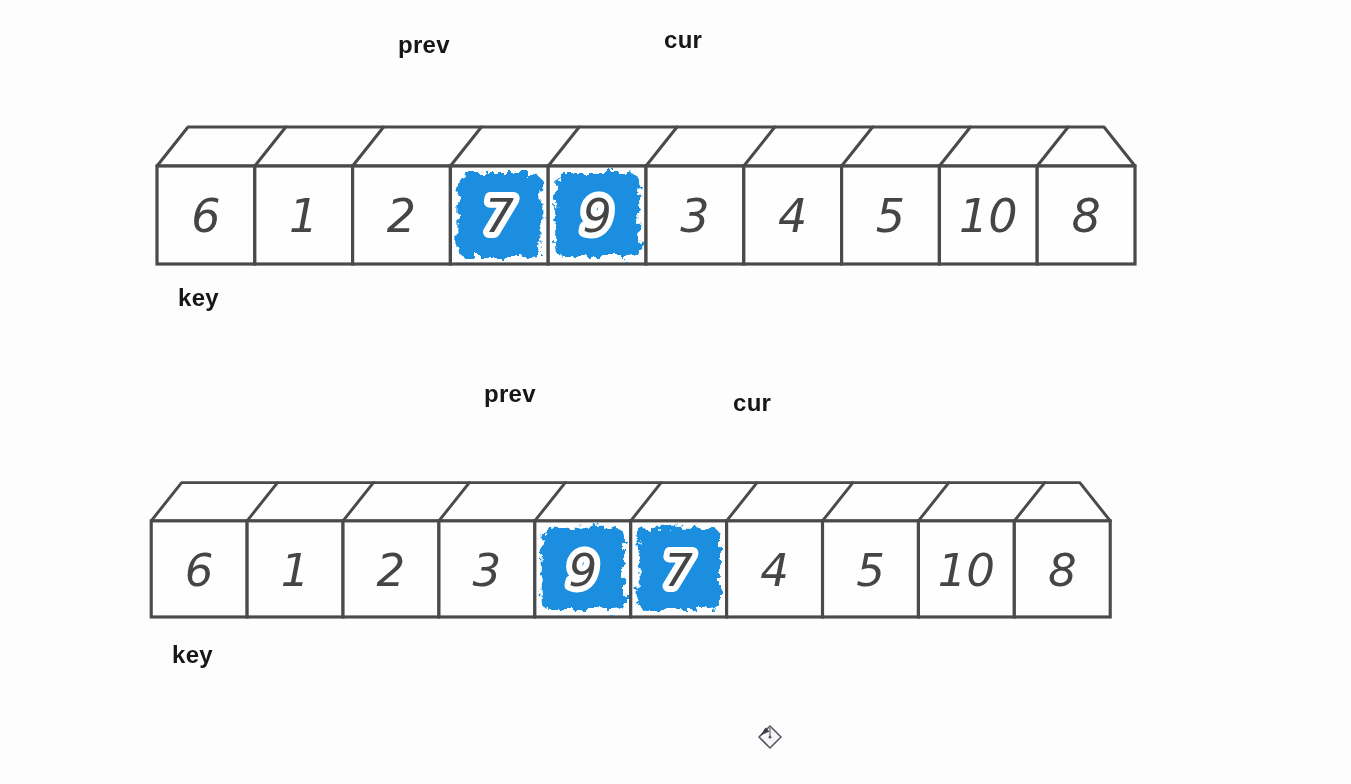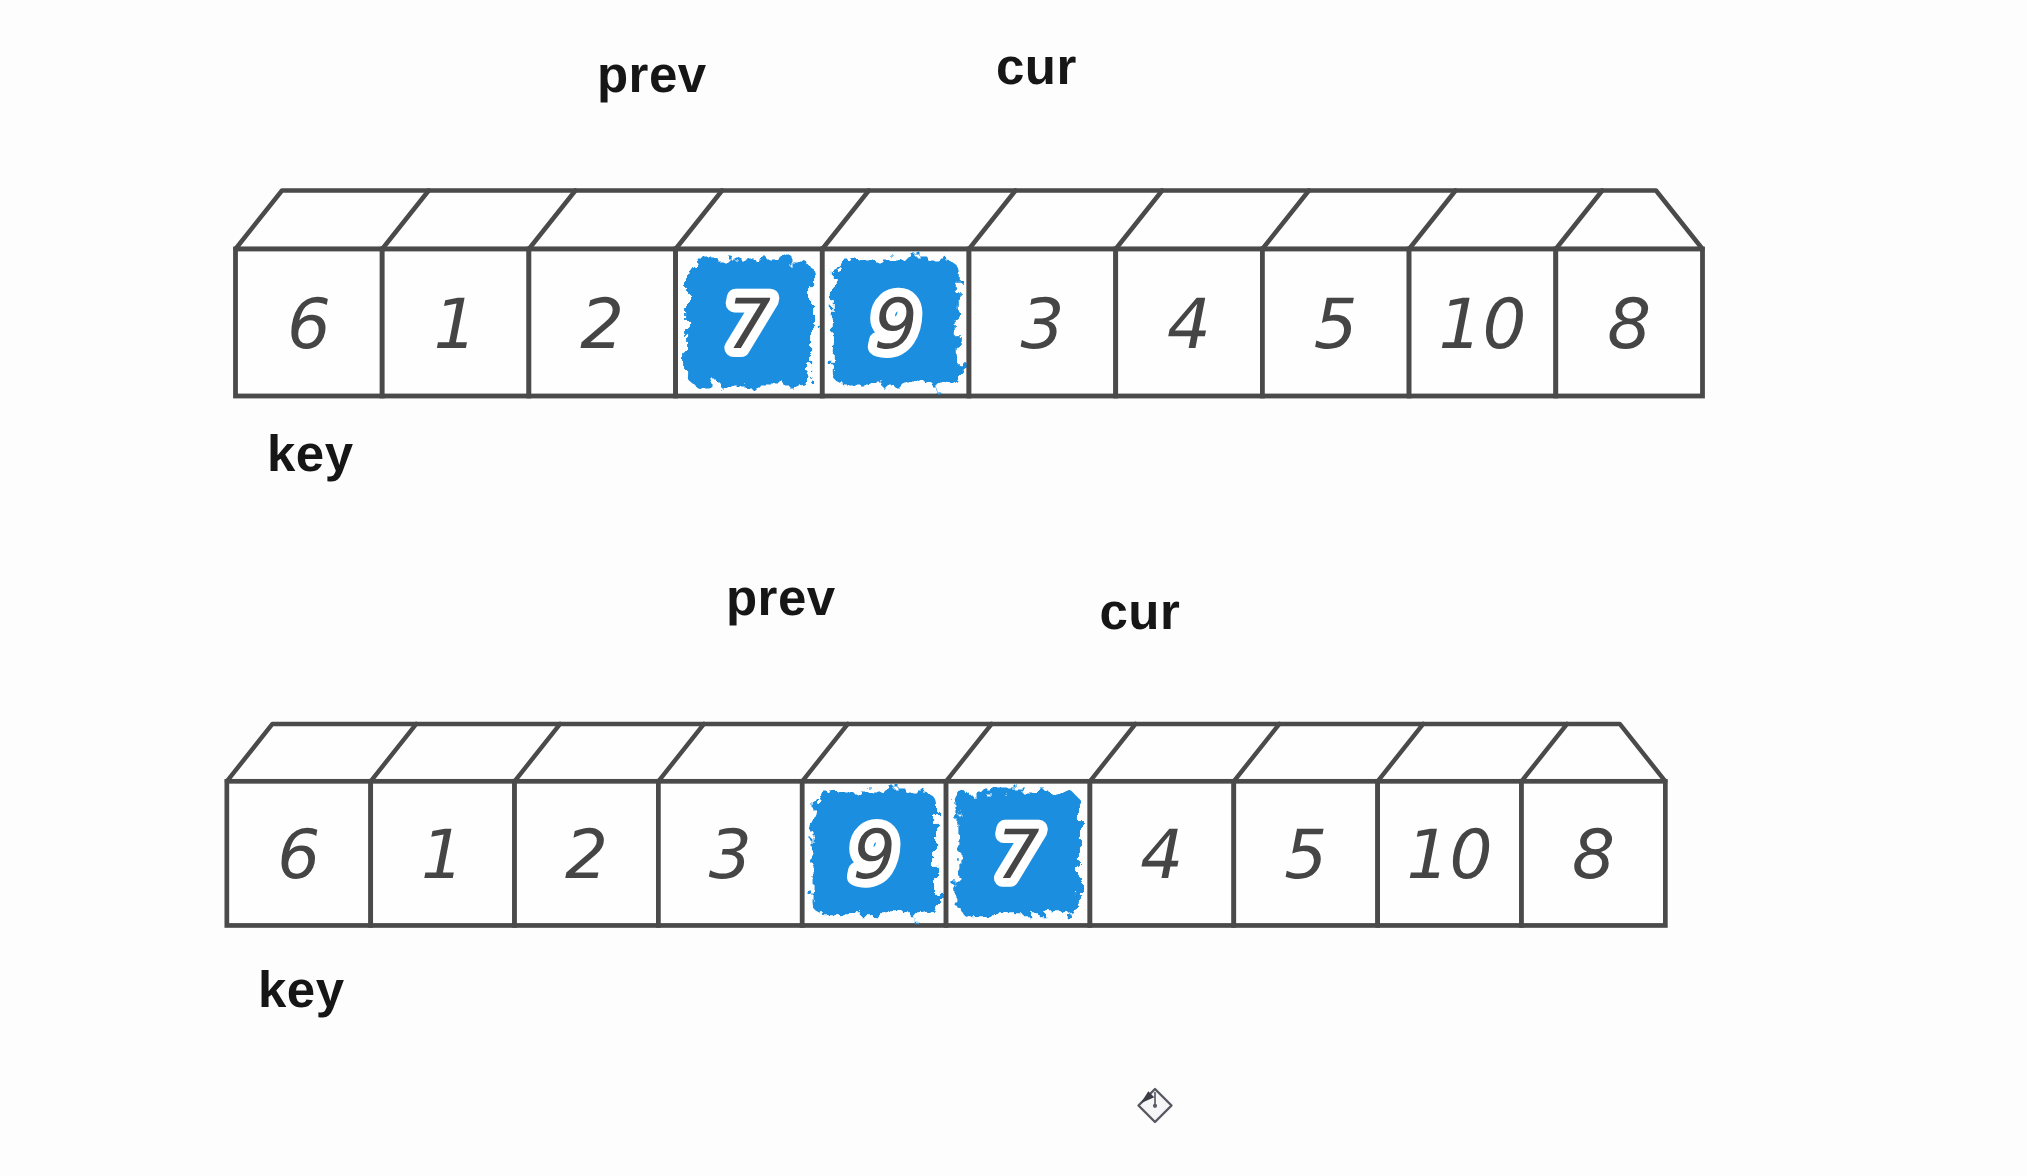--- a/index.html
+++ b/index.html
@@ -7,21 +7,21 @@
   body {
     background:#fdfdfd;
     font-family:"Liberation Sans", sans-serif;
     position:relative;
     overflow:hidden;
   }
   .stage { position:absolute; inset:0; }
   .lbl {
     position:absolute;
     font-weight:700;
-    font-size:34px;
+    font-size:24px;
     color:#161616;
     letter-spacing:0.3px;
     line-height:1;
     white-space:nowrap;
   }
   .array-svg { position:absolute; overflow:visible; }
   .band {
     fill:#fefefe;
     stroke:#4a4a4a;
     stroke-width:3;

